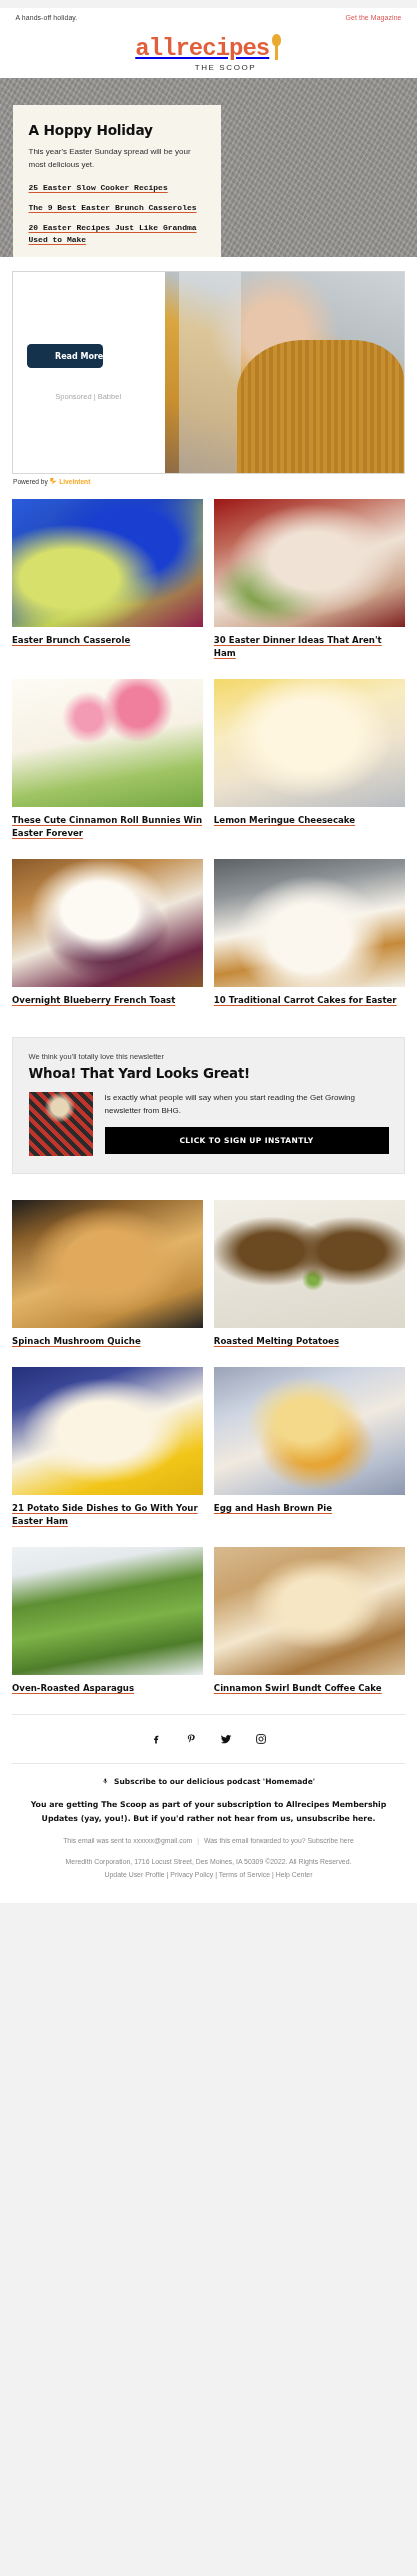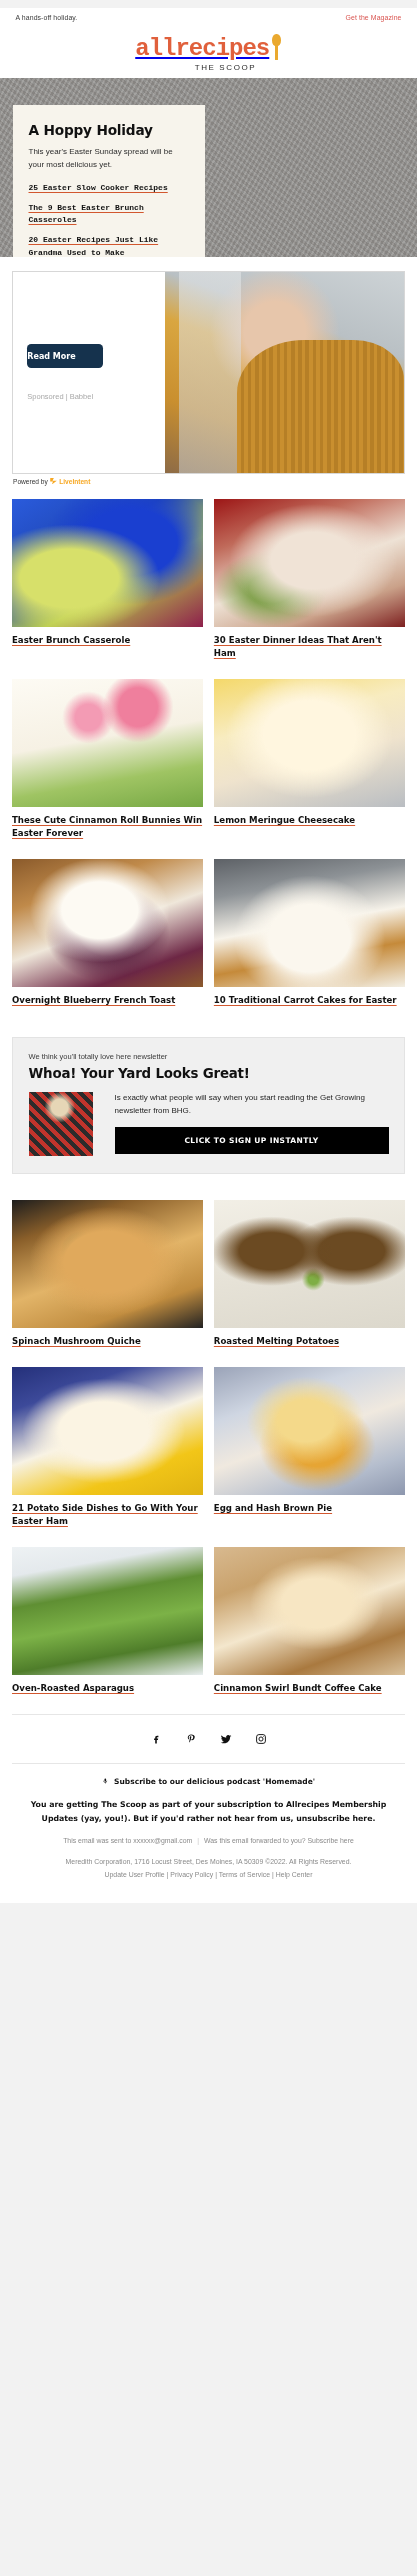--- a/index.html
+++ b/index.html
@@ -79,21 +79,21 @@
     content:"";
     position:absolute; inset:0;
     background:
       repeating-linear-gradient(118deg, rgba(255,255,255,.09) 0 1.8px, rgba(0,0,0,.07) 1.8px 4.2px),
       repeating-linear-gradient(38deg, rgba(255,245,210,.10) 0 2.4px, rgba(120,80,20,.08) 2.4px 5.4px);
     mix-blend-mode:overlay;
   }
   .hero-card {
     position:absolute;
     left:13px; top:27.4px;
-    width:192px;
+    width:208px;
     background:#f7f4ec;
     padding:16.7px 15.5px 18px 15.5px;
   }
   .hero-title {
     font-family:"DejaVu Sans", sans-serif;
     font-size:13.7px; font-weight:700; letter-spacing:-0.2px;
     margin:0 0 8.3px 0; color:#111;
   }
   .hero-sub { font-size:8px; line-height:1.62; color:#2e2e2e; margin:0 0 9.5px 0; }
   .hero-link {
@@ -134,26 +134,26 @@
   .ad-cta {
     display:inline-block;
     background:#15324d;
     color:#fff;
     font-family:"DejaVu Sans", sans-serif;
     font-weight:700;
     font-size:8px;
     border-radius:4.2px;
     padding:7.8px 0;
     width:76px;
-    text-align:left;
+    text-align:right;
     text-decoration:none;
     border:none;
     cursor:pointer;
   }
-  .ad-sponsor { margin-top:24px; font-size:7.5px; color:#a9a9a9; }
+  .ad-sponsor { margin-top:24px; font-size:7.5px; color:#a9a9a9;margin-left:28px; }
   .ad-right {
     flex:1;
     background:
       radial-gradient(circle at 46% 30%, #e7c6ab 0 16%, rgba(231,198,171,0) 34%),
       linear-gradient(200deg,#cdd3d6 0%, #b9c0c4 30%, #d9a640 46%, #c98f2f 74%, #8d6b46 100%);
     position:relative;
   }
   .ad-right::before{
     content:"";
     position:absolute; left:6%; top:0; width:26%; height:100%;
@@ -260,21 +260,21 @@
   }
   .promo-kicker { font-size:7.5px; color:#3b3b3b; margin:0 0 5.4px 0; }
   .promo-title {
     font-family:"DejaVu Sans", sans-serif;
     font-weight:700;
     font-size:13.4px;
     letter-spacing:-0.2px;
     margin:0 0 10.7px 0;
     color:#111;
   }
-  .promo-body { display:flex; gap:22px; align-items:flex-start;justify-content:space-between; }
+  .promo-body { display:flex; gap:12px; align-items:flex-start;justify-content:space-between; }
   .promo-img {
     flex:0 0 64px; height:64px;
     background:
       radial-gradient(circle at 48% 24%,#e6d6b6 0 14%,rgba(230,214,182,0) 26%),
       repeating-linear-gradient(45deg,#c1342c 0 4.2px,#2b2b2b 4.2px 8.3px),
       linear-gradient(170deg,#4b6b2e 0%,#3b5a26 100%);
   }
   .promo-right { flex:1; }
   .promo-copy { font-size:8px; line-height:1.6; color:#242424; margin:0 0 9.5px 0; }
   .promo-btn {
@@ -408,22 +408,22 @@
       <div class="card-title-wrap"><a href="#" class="card-title">Overnight Blueberry French Toast</a></div>
     </div>
     <div class="card">
       <span class="card-img ph-carrot"></span>
       <div class="card-title-wrap"><a href="#" class="card-title">10 Traditional Carrot Cakes for Easter</a></div>
     </div>
   </div>
 
   <div class="promo-zone">
     <div class="promo">
-      <p class="promo-kicker">We think you'll totally love here newsletter</p>
-      <h2 class="promo-title">Whoa! Your Yard Looks Great!</h2>
+      <p class="promo-kicker">We think you'll totally love this newsletter</p>
+      <h2 class="promo-title">Whoa! That Yard Looks Great!</h2>
       <div class="promo-body">
         <span class="promo-img"></span>
         <div class="promo-right">
           <p class="promo-copy">Is exactly what people will say when you start reading the Get Growing newsletter from BHG.</p>
           <a href="#" class="promo-btn">CLICK TO SIGN UP INSTANTLY</a>
         </div>
       </div>
     </div>
   </div>
 

